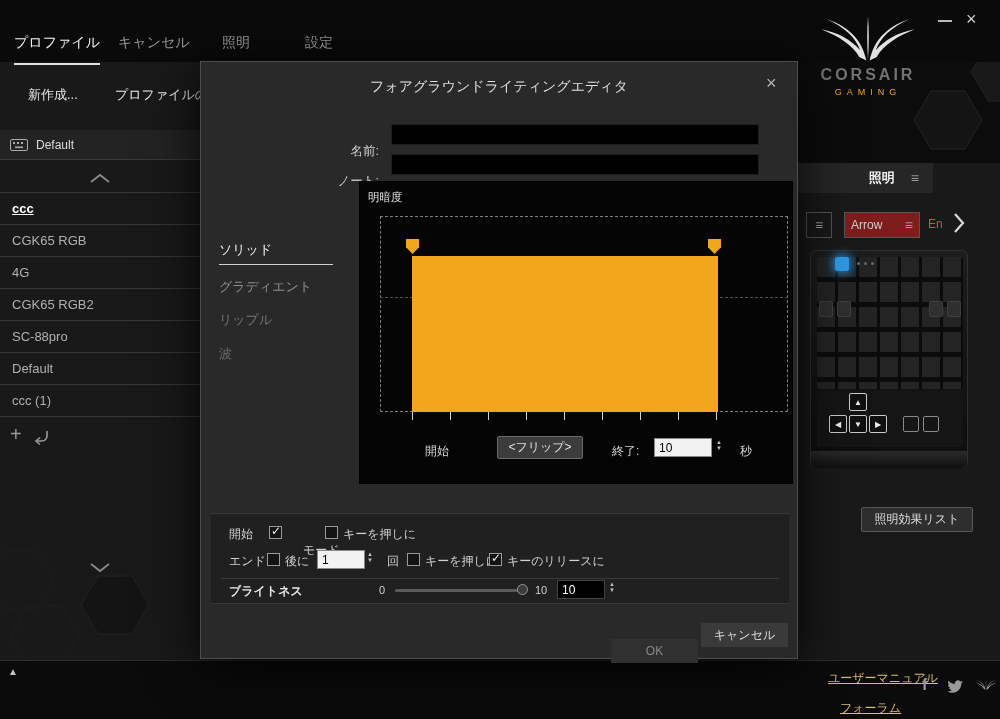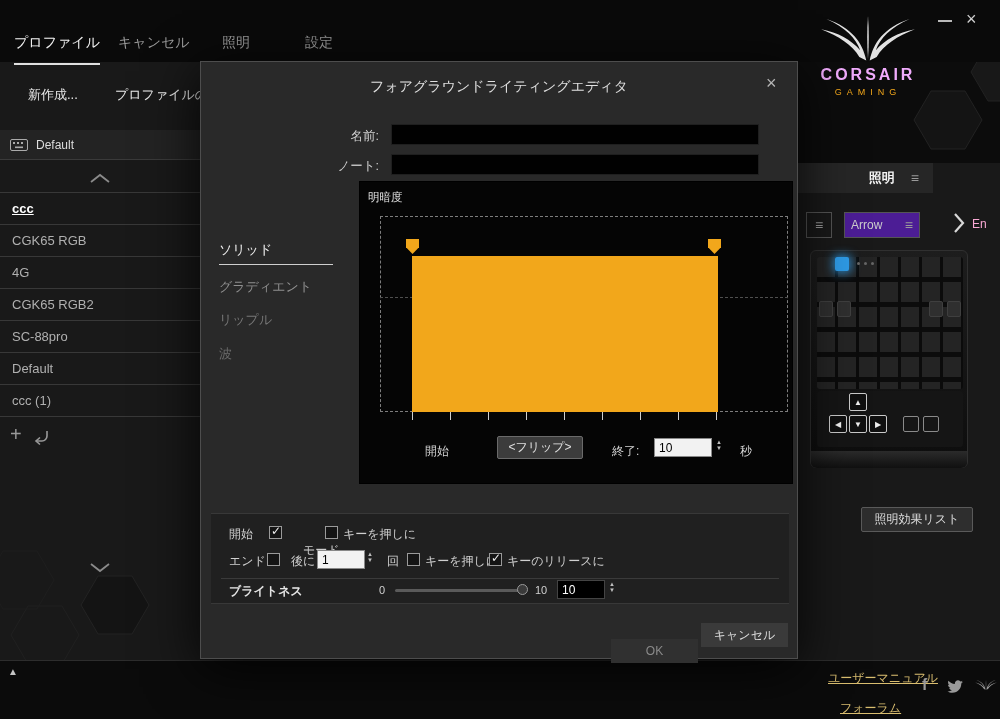--- a/index.html
+++ b/index.html
@@ -12,21 +12,21 @@
   .rt-block { position:absolute; left:795px; top:0; width:205px; height:163px; background:#0c0c0c; z-index:1; }
   .hexes { position:absolute; left:0; top:0; width:1000px; height:719px; z-index:1; pointer-events:none; }
   .nav-tab { position:absolute; top:34px; font-size:14px; color:#9a9a9a; cursor:pointer; z-index:3; padding-bottom:11px; }
   .nav-tab.active { color:#f2f2f2; border-bottom:2px solid #e0e0e0; }
   .win-min { position:absolute; left:938px; top:20px; width:14px; height:2px; background:#b9b9b9; z-index:4; }
   .win-close { position:absolute; left:966px; top:9px; font-size:18px; color:#cfcfcf; z-index:4; }
 
   
   .brand { position:absolute; left:810px; top:12px; width:116px; z-index:3; text-align:center; }
   .brand .wings { display:block; margin:0 auto; }
-  .brand-name { font-size:16px; font-weight:bold; letter-spacing:3px; color:#f0abfc; margin-top:2px; }
+  .brand-name { font-size:16px; font-weight:bold; letter-spacing:3px; color:#737373; margin-top:2px; }
   .brand-sub { font-size:9px; letter-spacing:5px; color:#f2a71b; margin-top:3px; }
 
   
   .sidebar { position:absolute; left:0; top:62px; width:200px; height:598px; z-index:2; }
   .side-action { position:absolute; top:24px; font-size:13px; color:#e8e8e8; cursor:pointer; white-space:nowrap; }
   .device-row { position:absolute; left:0; top:68px; width:200px; height:30px; background:#232323;
                 border-bottom:1px solid #3a3a3a; display:flex; align-items:center; padding-left:10px; gap:8px; }
   .device-row .lbl { font-size:12px; color:#ddd; }
   .chev { position:absolute; left:89px; cursor:pointer; }
   .plist { position:absolute; left:0; top:130px; width:240px; border-top:1px solid #383838; }
@@ -37,24 +37,24 @@
   .import-btn { position:absolute; left:32px; top:366px; cursor:pointer; }
 
   
   .rpanel { position:absolute; left:790px; top:62px; width:210px; height:598px; z-index:2; }
   .light-bar { position:absolute; left:8px; top:101px; width:135px; height:30px; background:#262626;
                display:flex; align-items:center; justify-content:flex-end; gap:16px; padding-right:14px; }
   .light-bar .t { font-size:13px; font-weight:bold; color:#f5f5f5; }
   .hamb { color:#9a9a9a; font-size:14px; cursor:pointer; }
   .menu-btn { position:absolute; left:16px; top:150px; width:26px; height:26px; border:1px solid #555; background:#191919;
               display:flex; align-items:center; justify-content:center; cursor:pointer; }
-  .mode-dd { position:absolute; left:54px; top:150px; width:76px; height:26px; background:#4c1d95; border:1px solid #555;
+  .mode-dd { position:absolute; left:54px; top:150px; width:76px; height:26px; background:#7f1d1d; border:1px solid #555;
              display:flex; align-items:center; justify-content:space-between; padding:0 6px; cursor:pointer; }
   .mode-dd .v { font-size:12px; color:#ccc; }
-  .lang { position:absolute; left:138px; top:155px; font-size:12px; color:#f9a8d4;margin-left:44px; }
+  .lang { position:absolute; left:138px; top:155px; font-size:12px; color:#ef4444; }
   .lang-chev { position:absolute; left:162px; top:150px; cursor:pointer; }
 
   .kb { position:absolute; left:20px; top:188px; width:158px; height:218px; background:linear-gradient(180deg,#1d1d1d,#0d0d0d);
         border:1px solid #303030; border-radius:6px; }
   .kb-keys { position:absolute; left:6px; top:6px; width:146px; height:132px;
              background: repeating-linear-gradient(90deg, rgba(0,0,0,0) 0 18px, #0b0b0b 18px 21px),
                          repeating-linear-gradient(180deg, #242424 0 20px, #0c0c0c 20px 25px); border-radius:3px; }
   .kb-key-blue { position:absolute; left:24px; top:6px; width:14px; height:14px; background:#2e9ae5; border-radius:2px;
                  box-shadow:0 0 10px 2px rgba(46,154,229,.8); }
   .kb-dots { position:absolute; left:46px; top:11px; display:flex; gap:4px; }
@@ -75,21 +75,21 @@
             border-top:1px solid #2d2d2d; z-index:3; }
   .expand { position:absolute; left:8px; top:5px; font-size:10px; color:#c5c5c5; cursor:pointer; }
   .flink { position:absolute; font-size:12px; color:#d9bd6f; text-decoration:underline; cursor:pointer; }
   .soc { position:absolute; cursor:pointer; color:#9a9a9a; }
 
   
   .modal { position:absolute; left:200px; top:61px; width:598px; height:598px; background:#292929;
            border:1px solid #4d4d4d; box-shadow:0 10px 50px rgba(0,0,0,.85); z-index:50; }
   .m-title { position:absolute; left:0; top:16px; width:100%; text-align:center; font-size:14px; color:#e0e0e0; }
   .m-close { position:absolute; left:565px; top:11px; font-size:18px; color:#b5b5b5; cursor:pointer; }
-  .f-label { position:absolute; font-size:12.5px; color:#cfcfcf; text-align:right; width:48px; }
+  .f-label { position:absolute; font-size:12.5px; color:#cfcfcf; text-align:right; width:48px;margin-top:15px; }
   .f-input { position:absolute; width:368px; height:21px; background:#010101; border:1px solid #1f1f1f;
              color:#ddd; font-size:12px; padding:0 5px; outline:none; }
   .m-tab { position:absolute; left:18px; width:118px; font-size:13px; cursor:pointer; }
   .m-tab-underline { position:absolute; left:18px; top:202px; width:114px; height:1px; background:#cfcfcf; }
 
   .chart { position:absolute; left:158px; top:119px; width:434px; height:303px; background:#050505; border:1px solid #000; }
   .c-ylabel { position:absolute; left:8px; top:8px; font-size:11.5px; color:#e0e0e0; }
   .c-dash { position:absolute; left:20px; top:34px; width:408px; height:196px; border:1px dashed #7d7d7d; }
   .c-mid { position:absolute; left:20px; top:115px; width:408px; height:0; border-top:1px dashed #4f4f4f; }
   .c-block { position:absolute; left:52px; top:74px; width:306px; height:156px; background:#f2a71b; }
@@ -331,21 +331,21 @@
     <div class="opts">
 
       <div class="o-text" style="left:18px; top:12px;">開始</div>
       <div class="cb" style="left:58px; top:12px;" data-checked="true"></div>
       <div class="o-text" style="left:92px; top:12px;margin-top:16px;">モード</div>
       <div class="cb" style="left:114px; top:12px;" data-checked="false"></div>
       <div class="o-text" style="left:132px; top:12px;">キーを押しに</div>
 
       <div class="o-text" style="left:18px; top:39px;">エンド</div>
       <div class="cb" style="left:56px; top:39px;" data-checked="false"></div>
-      <div class="o-text" style="left:80px; top:39px;">後に</div>
+      <div class="o-text" style="left:74px; top:39px;">後に</div>
       <input class="white-input" style="left: 106px; top: 36px; width: 48px;" value="1">
       <div class="spin" style="left:156px; top:38px;">
         <span>▲</span>
         <span>▼</span>
       </div>
       <div class="o-text" style="left:176px; top:39px;">回</div>
       <div class="cb" style="left:196px; top:39px;" data-checked="false"></div>
       <div class="o-text" style="left:214px; top:39px;">キーを押しに</div>
       <div class="cb" style="left:278px; top:39px;" data-checked="true"></div>
       <div class="o-text" style="left:296px; top:39px;">キーのリリースに</div>

